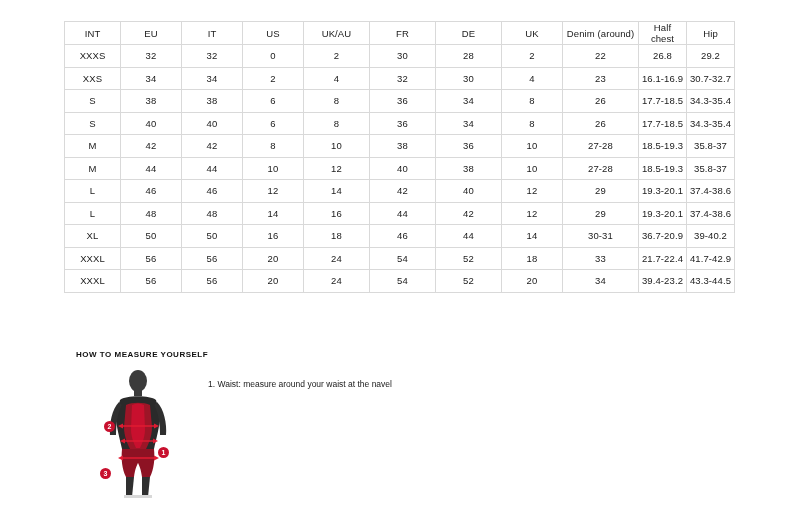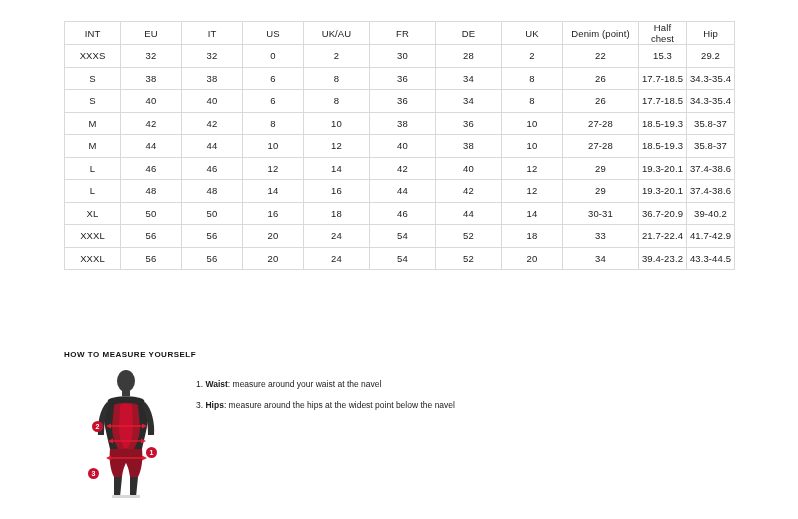--- a/index.html
+++ b/index.html
@@ -58,21 +58,21 @@
   col.c5 { width: 66px; }
   col.c6 { width: 66px; }
   col.c7 { width: 61px; }
   col.c8 { width: 76px; }
   col.c9 { width: 48px; }
   col.c10 { width: 48px; }
 
   
   .measure-section {
     position: absolute;
-    left: 64px;
+    left: 76px;
     top: 350px;
     width: 670px;
   }
   .measure-title {
     font-size: 8px;
     font-weight: bold;
     letter-spacing: .5px;
     color: #111111;
     margin-bottom: 10px;
   }
@@ -90,21 +90,21 @@
   .notes {
     margin-left: 12px;
     padding-top: 10px;
   }
   .note {
     font-size: 8.5px;
     color: #1a1a1a;
     margin-bottom: 11px;
     line-height: 1.2;
   }
-  .note b { font-weight: bold; }
+  .note b { font-weight: normal; }
 
   
   svg.mannequin { display: block; }
 
   .bullet {
     position: absolute;
     width: 11px;
     height: 11px;
     border-radius: 50%;
     background: #c8102e;
@@ -141,38 +141,51 @@
       <thead>
         <tr>
           <th>INT</th>
           <th>EU</th>
           <th>IT</th>
           <th>US</th>
           <th>UK/AU</th>
           <th>FR</th>
           <th>DE</th>
           <th>UK</th>
-          <th>Denim (point)</th>
+          <th>Denim (around)</th>
           <th>Half chest</th>
           <th>Hip</th>
         </tr>
       </thead>
       <tbody>
         <tr>
           <td>XXXS</td>
           <td>32</td>
           <td>32</td>
           <td>0</td>
           <td>2</td>
           <td>30</td>
           <td>28</td>
           <td>2</td>
           <td>22</td>
-          <td>15.3</td>
+          <td>26.8</td>
           <td>29.2</td>
+        </tr>
+        <tr>
+          <td>XXS</td>
+          <td>34</td>
+          <td>34</td>
+          <td>2</td>
+          <td>4</td>
+          <td>32</td>
+          <td>30</td>
+          <td>4</td>
+          <td>23</td>
+          <td>16.1-16.9</td>
+          <td>30.7-32.7</td>
         </tr>
         <tr>
           <td>S</td>
           <td>38</td>
           <td>38</td>
           <td>6</td>
           <td>8</td>
           <td>36</td>
           <td>34</td>
           <td>8</td>
@@ -338,22 +351,18 @@
         <div class="bullet b1">1</div>
         <div class="bullet b2">2</div>
         <div class="bullet b3">3</div>
       </div>
 
       <div class="notes">
         <div class="note">
           <span>1.</span>
           <b>Waist</b><span>: measure around your waist at the navel</span>
         </div>
-        <div class="note">
-          <span>3.</span>
-          <b>Hips</b><span>: measure around the hips at the widest point below the navel</span>
-        </div>
       </div>
 
     </div>
   </div>
 
 </div>
 
 </body></html>

